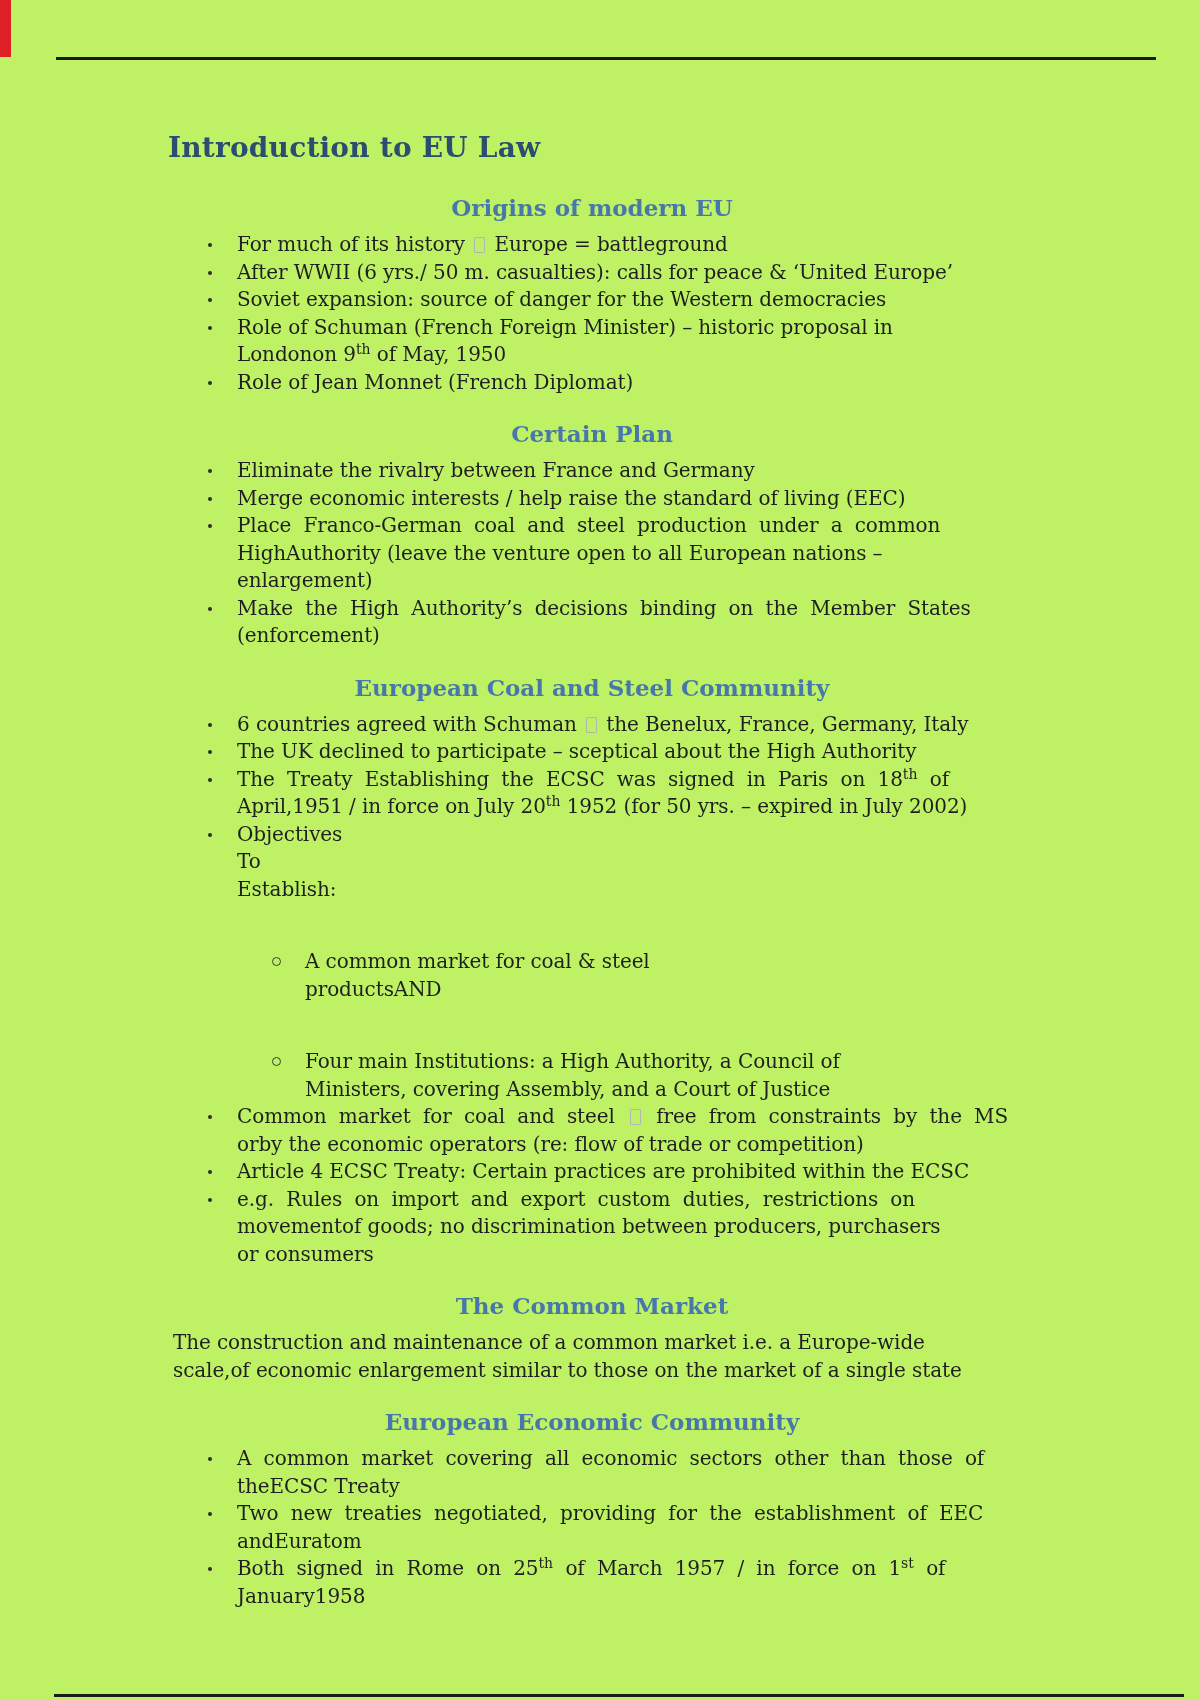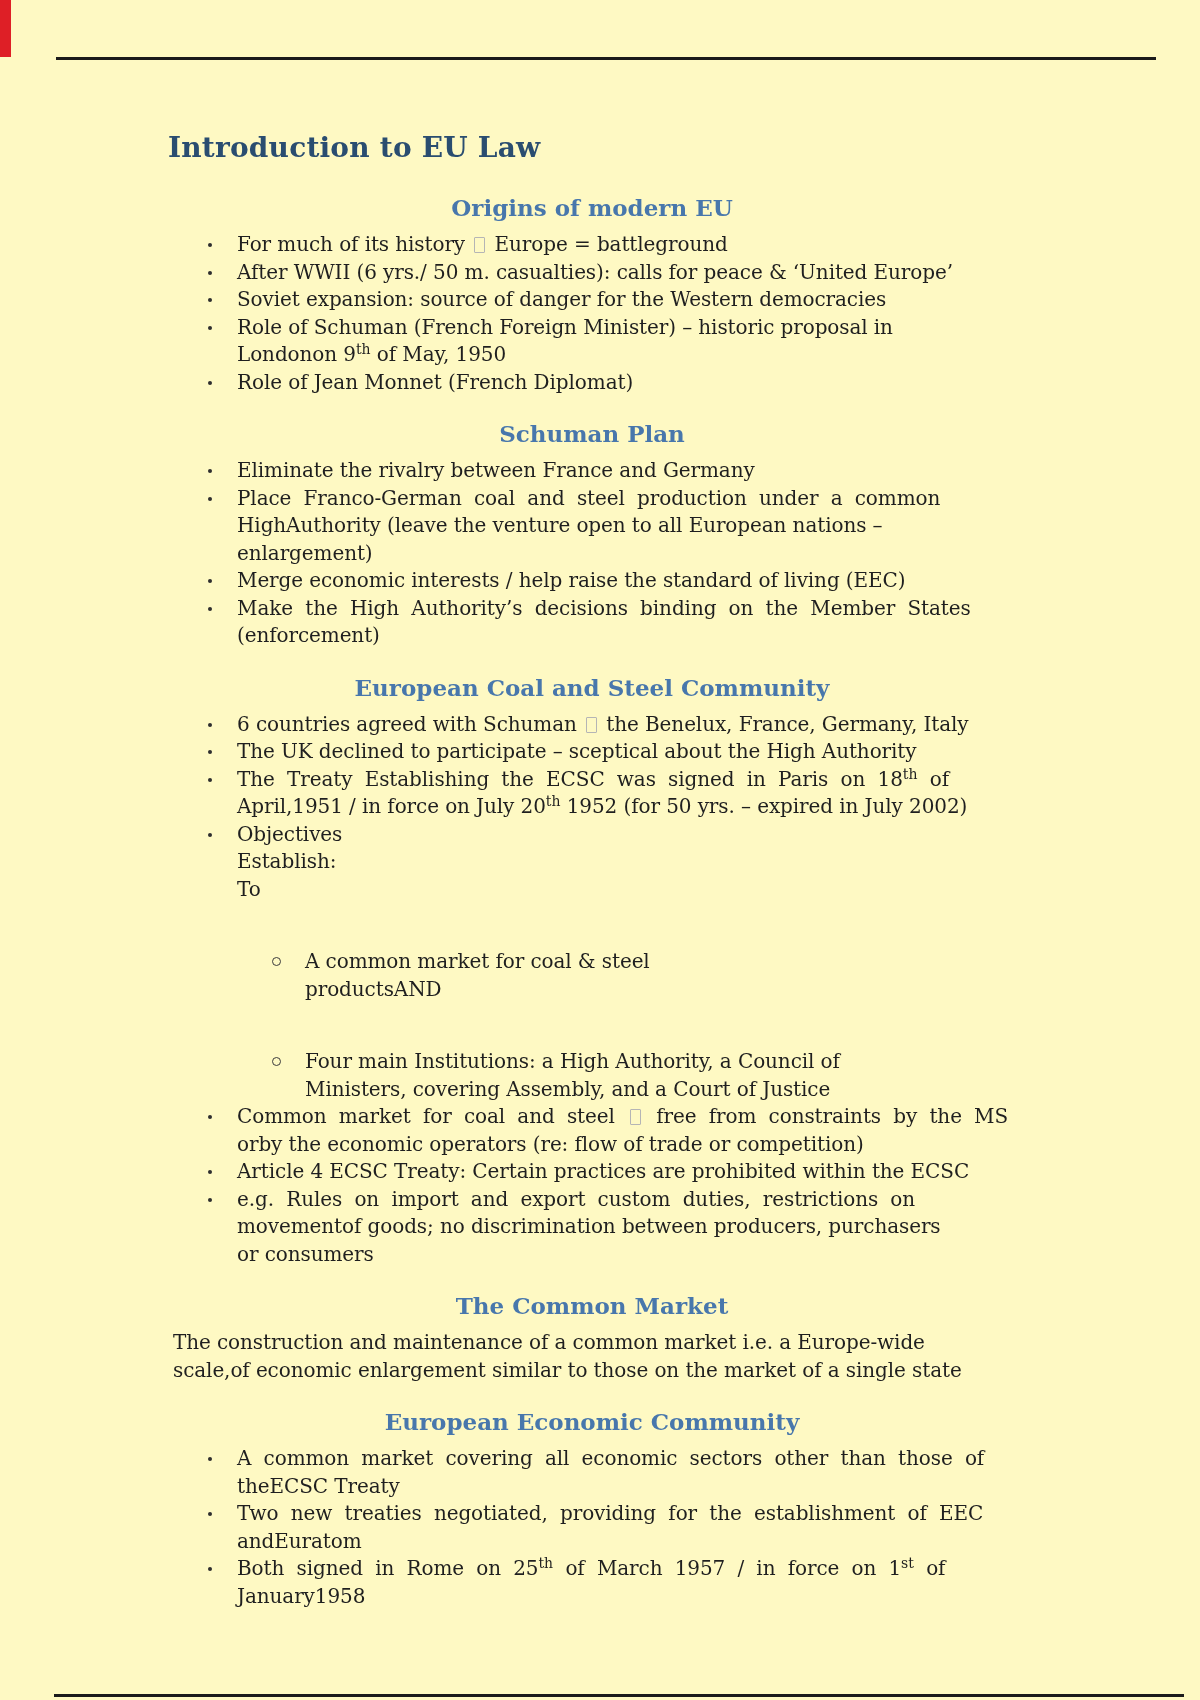--- a/index.html
+++ b/index.html
@@ -1,21 +1,21 @@
 <!DOCTYPE html>
 <html><head>
   <meta charset="utf-8">
   <style>
     html, body { margin:0; padding:0; }
     body {
       width:1200px; height:1700px; background:#ffffff;
       font-family:"DejaVu Serif","Liberation Serif",serif;
       -webkit-font-smoothing:antialiased;
     }
-    .page { position:relative; width:1200px; height:1700px; background:#fef9c3; overflow:hidden; }
+    .page { position:relative; width:1200px; height:1700px; background:#bef264; overflow:hidden; }
 
     .rule { position:absolute; background:#1b1b1b; height:3px; }
     .rule.top    { left:56px; right:44px; top:57px; }
     .rule.bottom { left:54px; right:16px; top:1694px; }
 
     .ribbon { position:absolute; left:0; top:0; width:11px; height:57px; background:#de1f26; }
 
     .content { position:absolute; left:168px; top:130px; width:848px; }
 
     h1.doc-title {
@@ -70,34 +70,34 @@
     <div>
         <section class="doc-section">
           <h2 class="section-heading">Origins of modern EU</h2>
           <div class="block li"><span class="marker dot"></span><span><span class="ln">For much of its history <span class="tofu"></span> Europe = battleground</span></span></div>
           <div class="block li"><span class="marker dot"></span><span><span class="ln">After WWII (6 yrs./ 50 m. casualties): calls for peace &amp;  ‘United Europe’</span></span></div>
           <div class="block li"><span class="marker dot"></span><span><span class="ln">Soviet expansion: source of danger for the Western democracies</span></span></div>
           <div class="block li"><span class="marker dot"></span><span><span class="ln">Role of Schuman (French Foreign Minister) – historic proposal in</span><br><span class="ln">Londonon 9<sup>th</sup> of May, 1950</span></span></div>
           <div class="block li"><span class="marker dot"></span><span><span class="ln">Role of Jean Monnet (French Diplomat)</span></span></div>
         </section>
         <section class="doc-section">
-          <h2 class="section-heading">Schuman Plan</h2>
+          <h2 class="section-heading">Certain Plan</h2>
           <div class="block li"><span class="marker dot"></span><span><span class="ln">Eliminate the rivalry between France and Germany</span></span></div>
+          <div class="block li"><span class="marker dot"></span><span><span class="ln">Merge economic interests / help raise the standard of living (EEC)</span></span></div>
           <div class="block li"><span class="marker dot"></span><span><span class="ln spread">Place Franco-German coal and steel production under a common</span><br><span class="ln">HighAuthority (leave the venture open to all European nations –</span><br><span class="ln">enlargement)</span></span></div>
-          <div class="block li"><span class="marker dot"></span><span><span class="ln">Merge economic interests / help raise the standard of living (EEC)</span></span></div>
           <div class="block li"><span class="marker dot"></span><span><span class="ln spread">Make the High Authority’s decisions binding on the Member States</span><br><span class="ln">(enforcement)</span></span></div>
         </section>
         <section class="doc-section">
           <h2 class="section-heading">European Coal and Steel Community</h2>
           <div class="block li"><span class="marker dot"></span><span><span class="ln">6 countries agreed with Schuman <span class="tofu"></span> the Benelux, France, Germany, Italy</span></span></div>
           <div class="block li"><span class="marker dot"></span><span><span class="ln">The UK declined to participate – sceptical about the High Authority</span></span></div>
           <div class="block li"><span class="marker dot"></span><span><span class="ln spread">The Treaty Establishing the ECSC was signed in Paris on 18<sup>th</sup> of</span><br><span class="ln">April,1951 / in force on July 20<sup>th</sup> 1952 (for 50 yrs. – expired in July 2002)</span></span></div>
           <div class="block li"><span class="marker dot"></span><span><span class="ln">Objectives</span></span></div>
+          <div class="block plain"><span><span class="ln">To</span></span></div>
           <div class="block plain"><span><span class="ln">Establish:</span></span></div>
-          <div class="block plain"><span><span class="ln">To</span></span></div>
           <div class="block li sub"><span class="marker circle"></span><span><span class="ln">A common market for coal &amp; steel</span><br><span class="ln">productsAND</span></span></div>
           <div class="block li sub"><span class="marker circle"></span><span><span class="ln">Four main Institutions: a High Authority, a Council of</span><br><span class="ln">Ministers, covering Assembly, and a Court of Justice</span></span></div>
           <div class="block li"><span class="marker dot"></span><span><span class="ln spread">Common market for coal and steel <span class="tofu"></span> free from constraints by the MS</span><br><span class="ln">orby the economic operators (re: flow of trade or competition)</span></span></div>
           <div class="block li"><span class="marker dot"></span><span><span class="ln">Article 4 ECSC Treaty: Certain practices are prohibited within the ECSC</span></span></div>
           <div class="block li"><span class="marker dot"></span><span><span class="ln spread">e.g. Rules on import and export custom duties, restrictions on</span><br><span class="ln">movementof goods; no discrimination between producers, purchasers</span><br><span class="ln">or consumers</span></span></div>
         </section>
         <section class="doc-section">
           <h2 class="section-heading">The Common Market</h2>
           <p class="block para"><span><span class="ln">The construction and maintenance of a common market i.e. a Europe-wide</span><br><span class="ln">scale,of economic enlargement similar to those on the market of a single state</span></span></p>
         </section>

